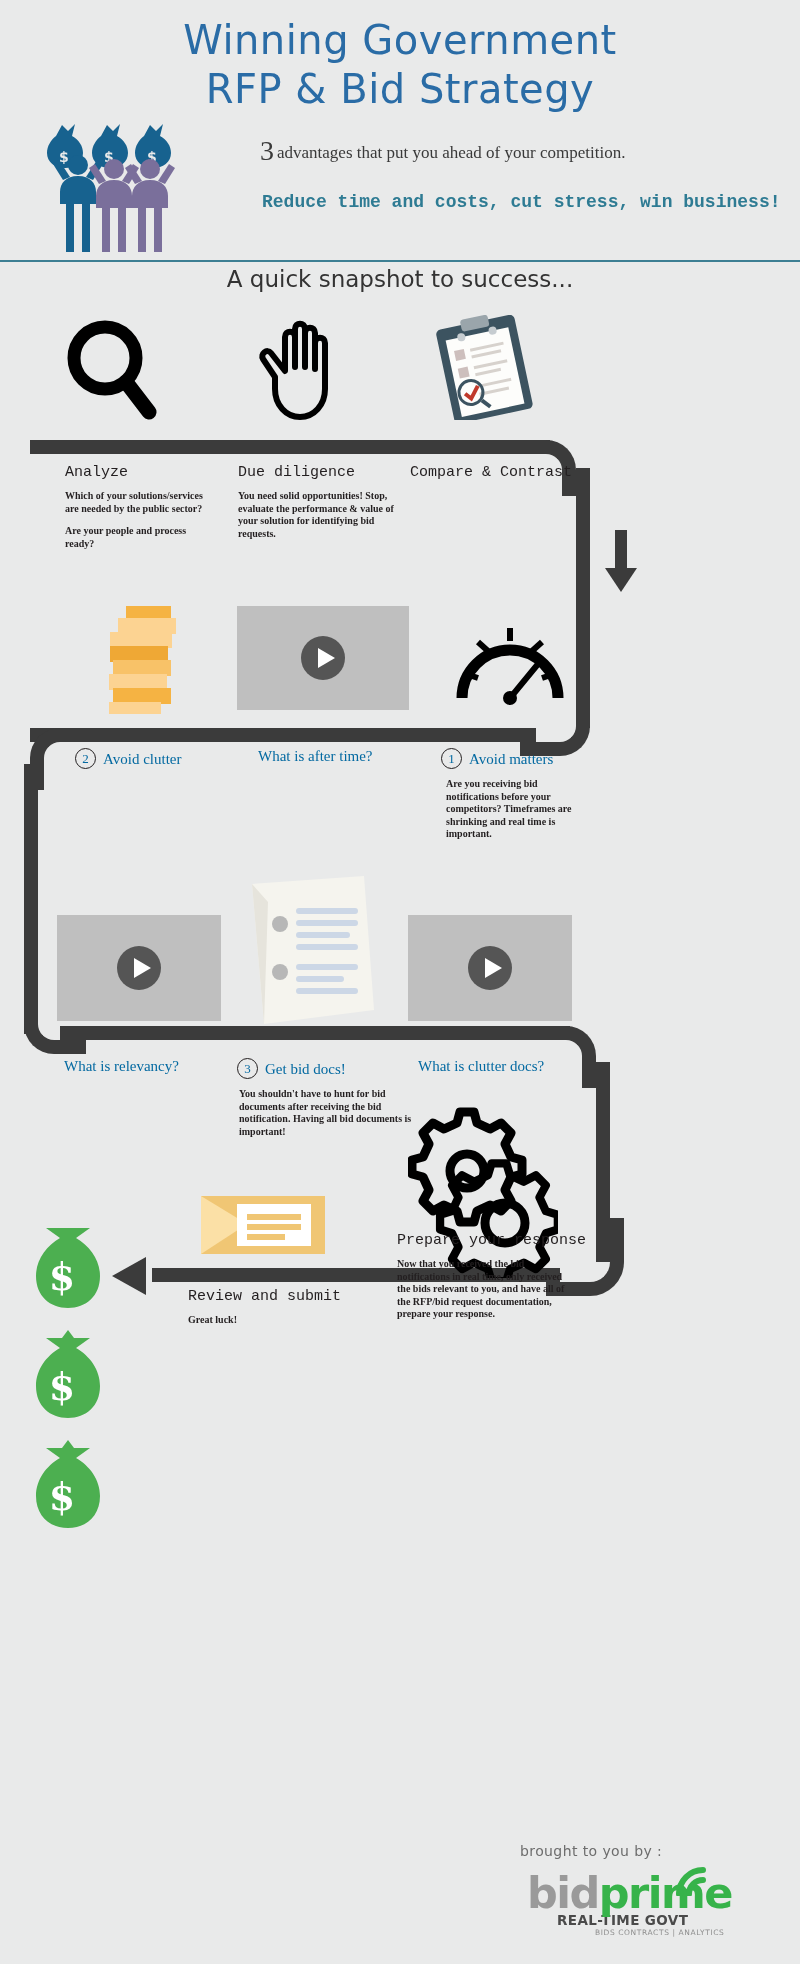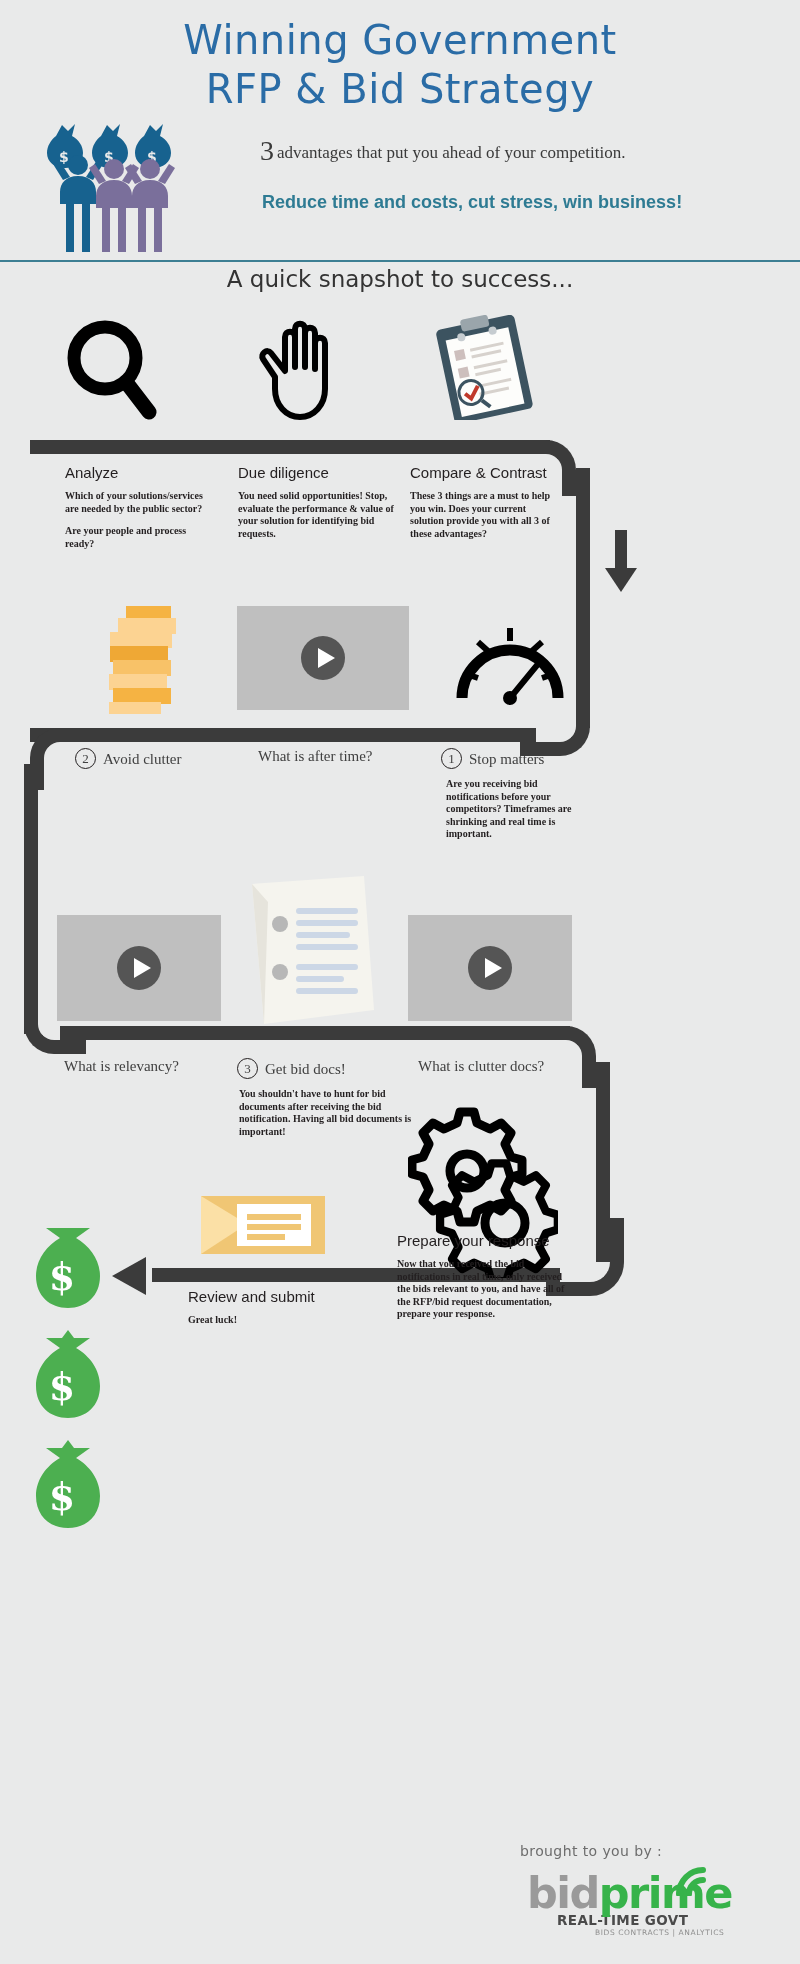--- a/index.html
+++ b/index.html
@@ -59,21 +59,21 @@
     padding-right: 3px;
   }
   .hdr-sub2 {
     position: absolute;
     left: 262px;
     top: 192px;
     width: 520px;
     font-size: 18px;
     color: #2e7b93;
     font-weight: bold;
-    font-family: Liberation Sans, sans-serif;
+    font-family: Liberation Mono, monospace;
   }
   .divider {
     position: absolute;
     left: 0;
     top: 260px;
     width: 800px;
     height: 2px;
     background: #3d7f93;
   }
 
@@ -92,36 +92,36 @@
   .track { position: absolute; background: #3b3b3b; }
   .track-r {
     position: absolute;
     border: 14px solid #3b3b3b;
   }
 
   
   .col-title {
     font-size: 15px;
     color: #231f20;
-    font-family: Liberation Sans, sans-serif;
+    font-family: Liberation Mono, monospace;
     margin-bottom: 9px;
     white-space: nowrap;
   }
   .col-body {
     font-size: 10px;
     line-height: 1.26;
     color: #231f20;
     font-family: "Liberation Serif", serif;
     font-weight: bold;
   }
   .col-body p { margin: 0 0 10px 0; }
   .qtext {
     font-size: 15px;
     font-family: "Liberation Serif", serif;
-    color: #404040;
+    color: #0369a1;
   }
   .numbadge {
     display: inline-block;
     width: 19px;
     height: 19px;
     line-height: 19px;
     border: 1.4px solid #231f20;
     border-radius: 50%;
     text-align: center;
     font-size: 13px;
@@ -316,23 +316,20 @@
 
   <div style="position:absolute;left:238px;top:464px;width:160px;">
     <div class="col-title">Due diligence</div>
     <div class="col-body">
       <p>You need solid opportunities! Stop, evaluate the performance &amp; value of your solution for identifying bid requests.</p>
     </div>
   </div>
 
   <div style="position:absolute;left:410px;top:464px;width:150px;">
     <div class="col-title">Compare &amp; Contrast</div>
-    <div class="col-body">
-      <p>These 3 things are a must to help you win. Does your current solution provide you with all 3 of these advantages?</p>
-    </div>
   </div>
 
   <div style="position:absolute;left:99px;top:604px;">
     <svg width="86" height="112" viewBox="0 0 86 112">
       <rect x="27" y="2" width="45" height="14" fill="#f5b343"></rect>
       <rect x="19" y="14" width="58" height="16" fill="#fcd392"></rect>
       <rect x="11" y="28" width="62" height="16" fill="#fcd392"></rect>
       <rect x="11" y="42" width="58" height="16" fill="#efa835"></rect>
       <rect x="14" y="56" width="58" height="16" fill="#f8c268"></rect>
       <rect x="10" y="70" width="58" height="16" fill="#fcd392"></rect>
@@ -368,21 +365,21 @@
       <span class="numbadge">2</span><span>Avoid clutter</span>
     </div>
   </div>
 
   <div style="position:absolute;left:258px;top:748px;width:190px;">
     <div class="qtext">What is after time?</div>
   </div>
 
   <div style="position:absolute;left:441px;top:748px;width:150px;">
     <div class="qtext" style="margin-bottom:9px;">
-      <span class="numbadge">1</span><span>Stop matters</span>
+      <span class="numbadge">1</span><span>Avoid matters</span>
     </div>
     <div class="col-body" style="padding-left:5px;">
       <p>Are you receiving bid notifications before your competitors? Timeframes are shrinking and real time is important.</p>
     </div>
   </div>
 
   <div class="video" style="position:absolute;left:57px;top:915px;width:164px;height:106px;">
     <div class="pbtn"></div>
   </div>
 

